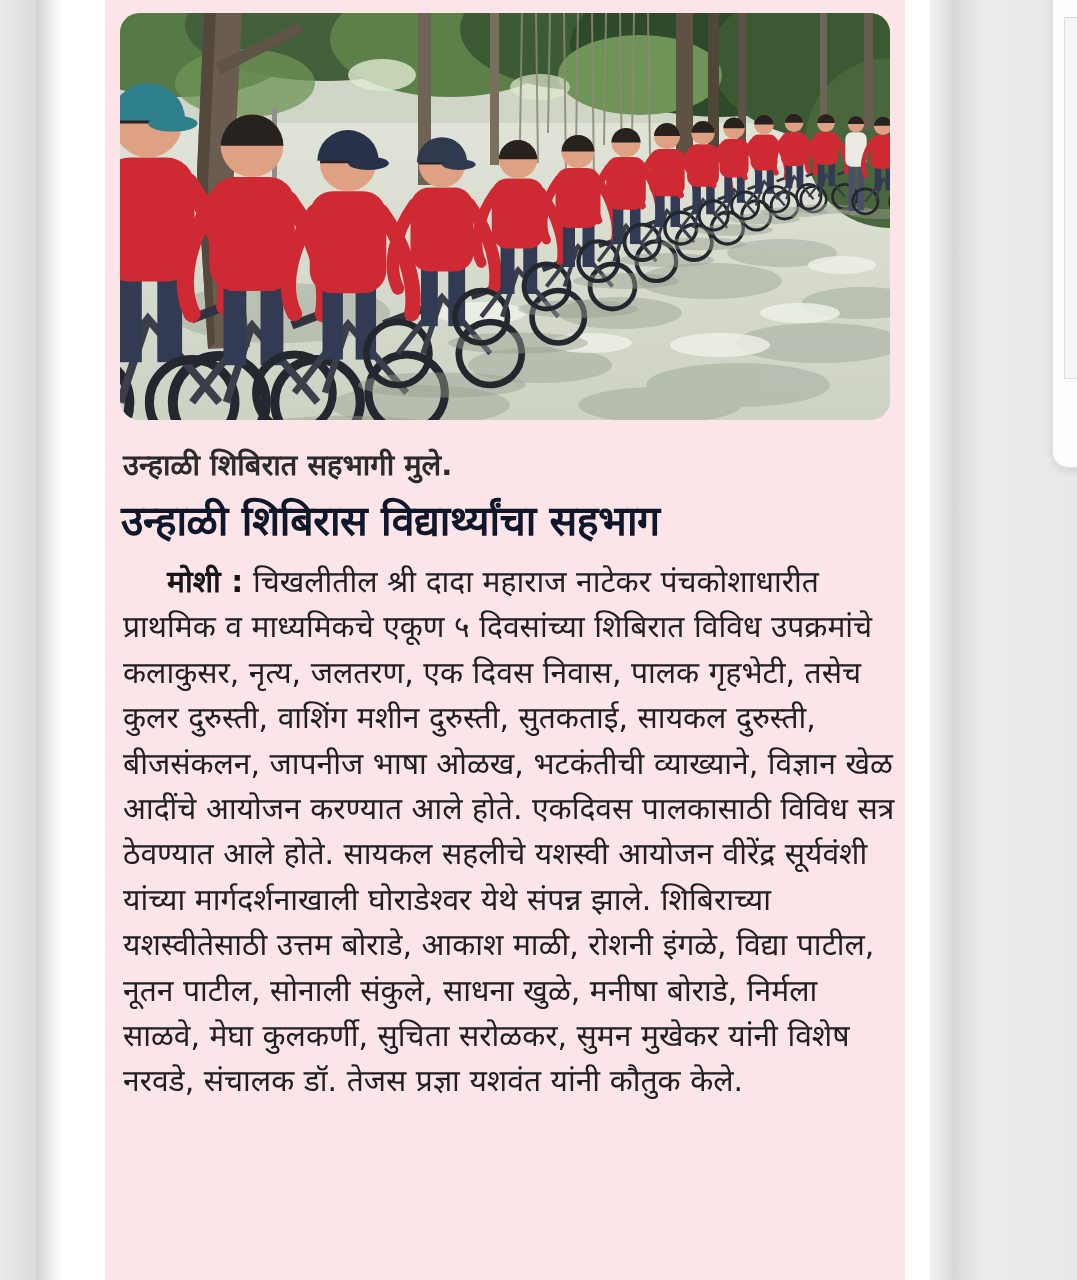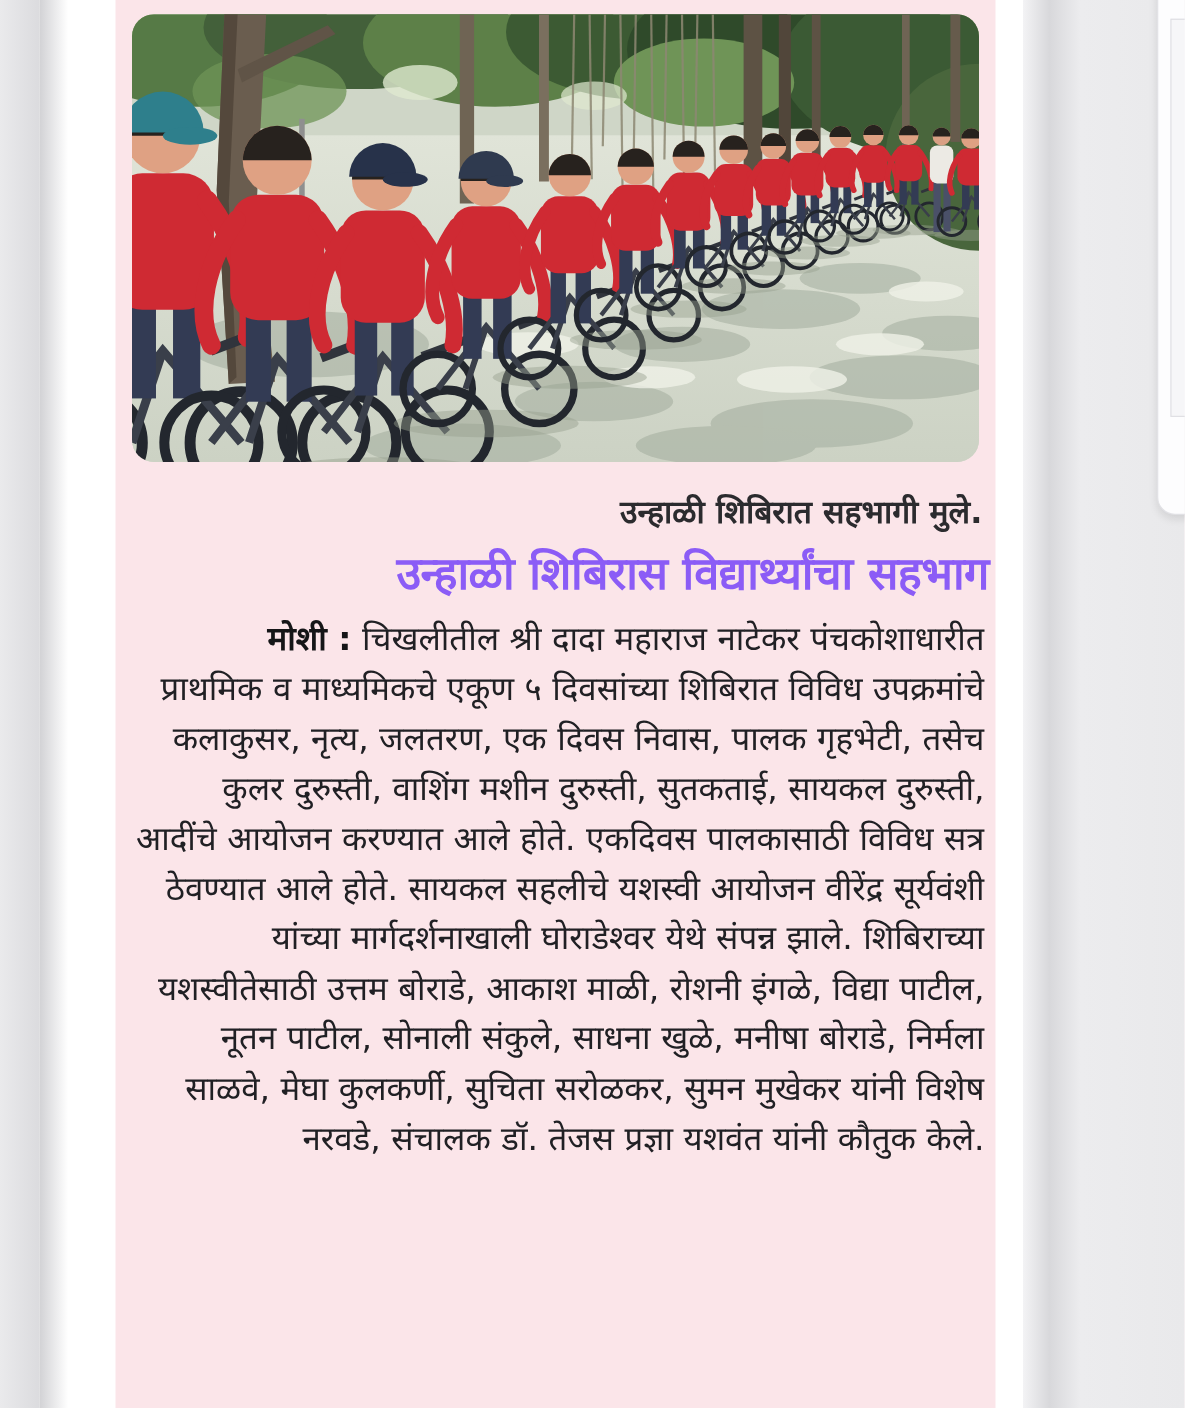--- a/index.html
+++ b/index.html
@@ -17,28 +17,28 @@
   
   .right-gutter{left:930px;top:0;width:147px;height:1280px;
     background:linear-gradient(to right,#f3f3f5 0px,#d8d8db 24px,#ececee 52px,var(--gutter_gray,#e9e9eb) 100%);}
   
   .next-card{left:1052px;top:-10px;width:80px;height:476px;background:#fdfdfe;
     border:1px solid #e2e2e6;border-radius:0 0 0 16px;
     box-shadow:0 3px 8px rgba(0,0,0,.10);}
   .next-card-inner{position:absolute;left:11px;top:26px;width:80px;height:360px;
     background:#f6f6f8;border:1px solid #dedee2;}
   
-  .clip{left:105px;top:0;width:800px;height:1280px;background:var(--pink_panel,#fbe5e9);text-align:right;}
+  .clip{left:105px;top:0;width:800px;height:1280px;background:var(--pink_panel,#fbe5e9);}
   .photo{position:absolute;left:15px;top:13px;width:770px;height:407px;
     border-radius:20px;overflow:hidden;background:#cfd6c7;}
   .photo svg{display:block;}
   .caption{position:absolute;left:18px;top:444px;width:770px;
     font-size:29px;font-weight:700;color:#2b2b2e;white-space:nowrap;}
   .headline{position:absolute;left:16px;top:491px;width:778px;
-    font-size:41px;font-weight:800;color:#8b5cf6;white-space:nowrap;letter-spacing:-.5px;}
+    font-size:41px;font-weight:800;color:#0f172a;white-space:nowrap;letter-spacing:-.5px;}
   .article{position:absolute;left:18px;top:559px;width:772px;
     font-size:30px;line-height:45.4px;color:var(--body_text,#202024);}
   .article .line{white-space:nowrap;overflow:hidden;}
   .dateline{font-weight:800;color:#151517;margin-left:44px;}
 </style>
 </head>
 <body>
 
 <div class="abs left-strip"></div>
 <div class="abs left-shadow"></div>
@@ -184,20 +184,21 @@
 
 
         <div class="line">प्राथमिक व माध्यमिकचे एकूण ५ दिवसांच्या शिबिरात विविध उपक्रमांचे</div>
 
 
 
         <div class="line">कलाकुसर, नृत्य, जलतरण, एक दिवस निवास, पालक गृहभेटी, तसेच</div>
 
         <div class="line">कुलर दुरुस्ती, वाशिंग मशीन दुरुस्ती, सुतकताई, सायकल दुरुस्ती,</div>
 
+        <div class="line">बीजसंकलन, जापनीज भाषा ओळख, भटकंतीची व्याख्याने, विज्ञान खेळ</div>
 
         <div class="line">आदींचे आयोजन करण्यात आले होते. एकदिवस पालकासाठी विविध सत्र</div>
 
         <div class="line">ठेवण्यात आले होते. सायकल सहलीचे यशस्वी आयोजन वीरेंद्र सूर्यवंशी</div>
 
         <div class="line">यांच्या मार्गदर्शनाखाली घोराडेश्वर येथे संपन्न झाले. शिबिराच्या</div>
 
         <div class="line">यशस्वीतेसाठी उत्तम बोराडे, आकाश माळी, रोशनी इंगळे, विद्या पाटील,</div>
 
         <div class="line">नूतन पाटील, सोनाली संकुले, साधना खुळे, मनीषा बोराडे, निर्मला</div>

